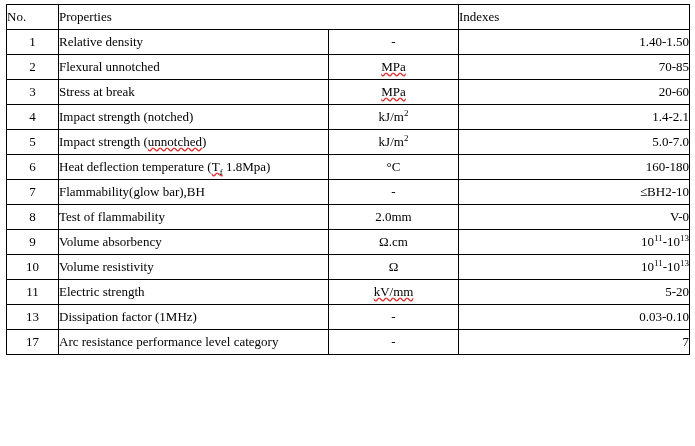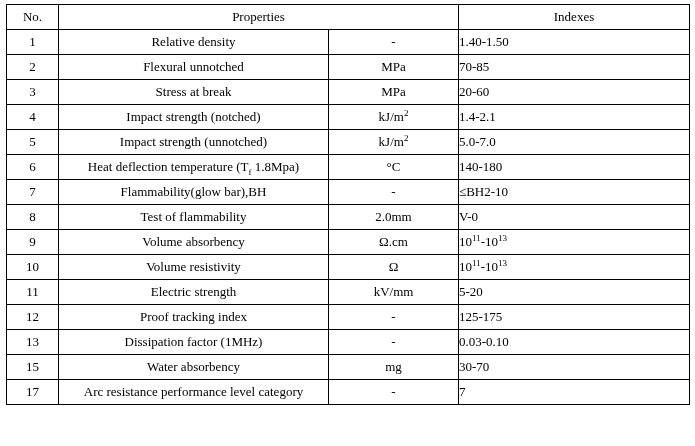--- a/index.html
+++ b/index.html
@@ -33,37 +33,38 @@
     height: 24px;
     line-height: 24px;
     vertical-align: middle;
   }
   col.c-no    { width: 52px; }
   col.c-prop  { width: 270px; }
   col.c-unit  { width: 130px; }
   col.c-idx   { width: 231px; }
 
   .hdr-no, .hdr-prop, .hdr-idx {
-    text-align: center;
+    text-align: left;
   }
   .cell-no {
     text-align: center;
   }
   .cell-prop {
-    text-align: center;
+    text-align: left;
     padding-left: 14px;
   }
   .cell-unit {
     text-align: center;
   }
   .cell-idx {
-    text-align: left;
+    text-align: right;
   }
   
   .sp {
+    text-decoration: underline;
     text-decoration-color: #e03030;
     text-decoration-style: wavy;
     text-decoration-skip-ink: none;
   }
   sub, sup {
     font-size: 9px;
     line-height: 0;
   }
 </style>
 </head>
@@ -112,21 +113,21 @@
       <tr>
         <td class="cell-no">5</td>
         <td class="cell-prop">Impact strength (<span class="sp">unnotched</span>)</td>
         <td class="cell-unit">kJ/m<sup>2</sup></td>
         <td class="cell-idx">5.0-7.0</td>
       </tr>
       <tr>
         <td class="cell-no">6</td>
         <td class="cell-prop">Heat deflection temperature (<span class="sp">T<sub>f</sub></span> 1.8Mpa)</td>
         <td class="cell-unit">°C</td>
-        <td class="cell-idx">140-180</td>
+        <td class="cell-idx">160-180</td>
       </tr>
       <tr>
         <td class="cell-no">7</td>
         <td class="cell-prop">Flammability(glow bar),BH</td>
         <td class="cell-unit">-</td>
         <td class="cell-idx">≤BH2-10</td>
       </tr>
       <tr>
         <td class="cell-no">8</td>
         <td class="cell-prop">Test of flammability</td>
@@ -145,36 +146,24 @@
         <td class="cell-unit">Ω</td>
         <td class="cell-idx">10<sup>11</sup>-10<sup>13</sup></td>
       </tr>
       <tr>
         <td class="cell-no">11</td>
         <td class="cell-prop">Electric strength</td>
         <td class="cell-unit"><span class="sp">kV/mm</span></td>
         <td class="cell-idx">5-20</td>
       </tr>
       <tr>
-        <td class="cell-no">12</td>
-        <td class="cell-prop">Proof tracking index</td>
-        <td class="cell-unit">-</td>
-        <td class="cell-idx">125-175</td>
-      </tr>
-      <tr>
         <td class="cell-no">13</td>
         <td class="cell-prop">Dissipation factor (1MHz)</td>
         <td class="cell-unit">-</td>
         <td class="cell-idx">0.03-0.10</td>
-      </tr>
-      <tr>
-        <td class="cell-no">15</td>
-        <td class="cell-prop">Water absorbency</td>
-        <td class="cell-unit">mg</td>
-        <td class="cell-idx">30-70</td>
       </tr>
       <tr>
         <td class="cell-no">17</td>
         <td class="cell-prop">Arc resistance performance level category</td>
         <td class="cell-unit">-</td>
         <td class="cell-idx">7</td>
       </tr>
     </tbody>
   </table>
 </div>

